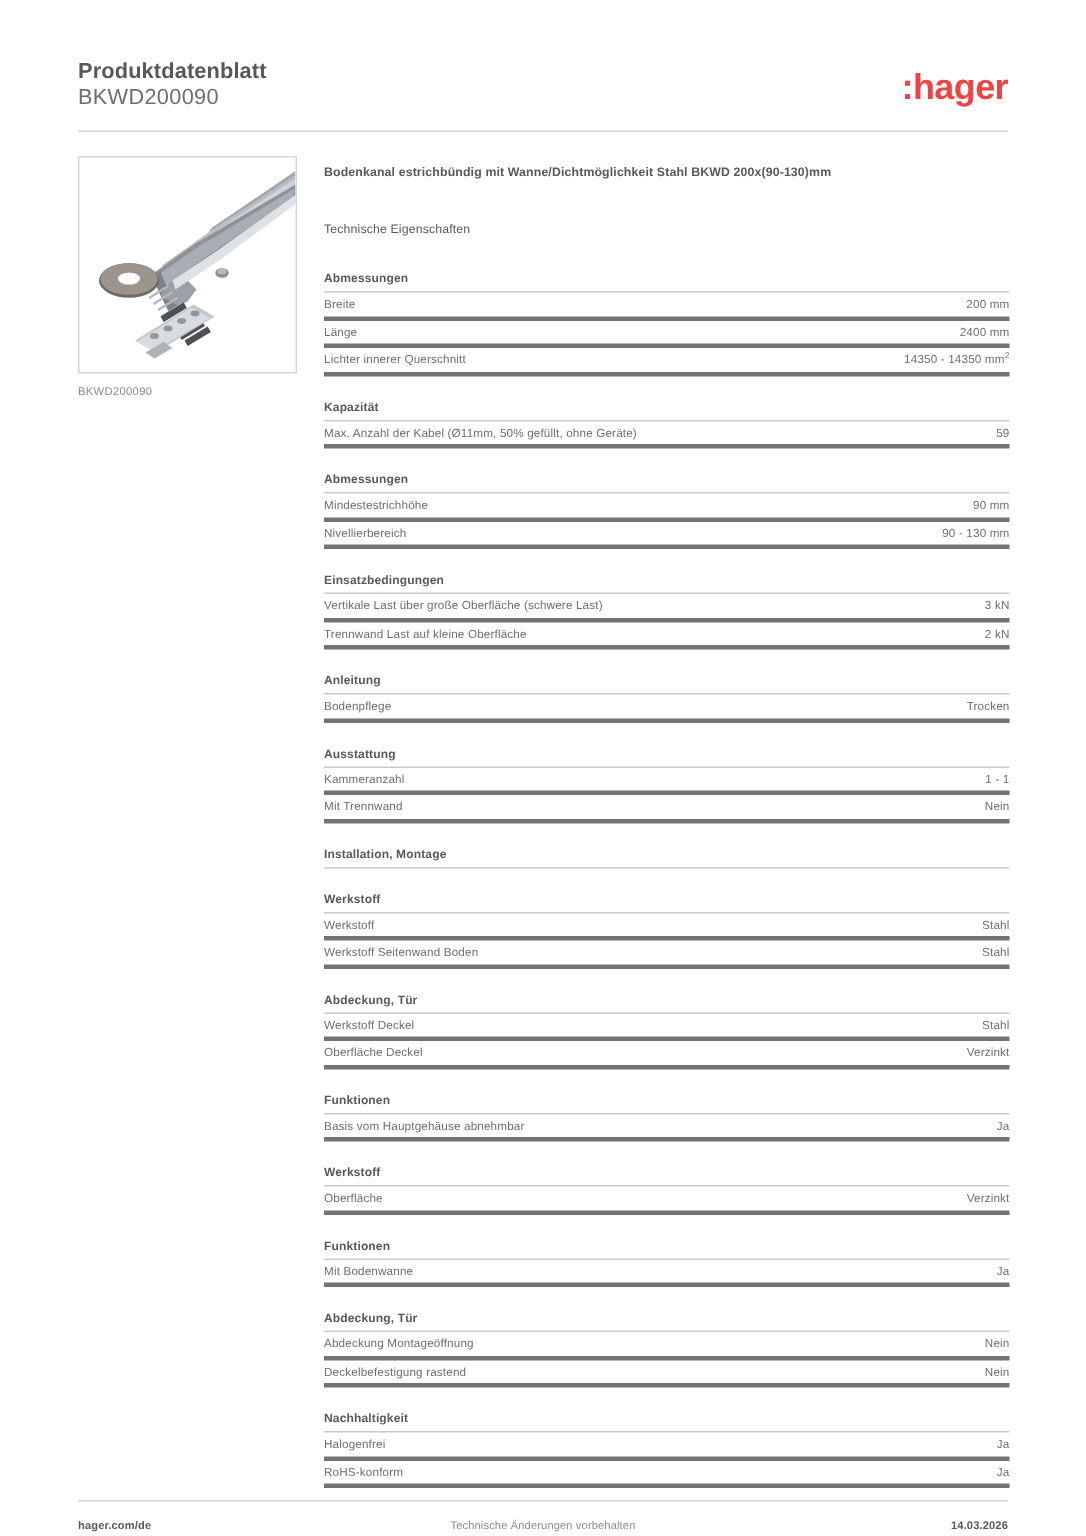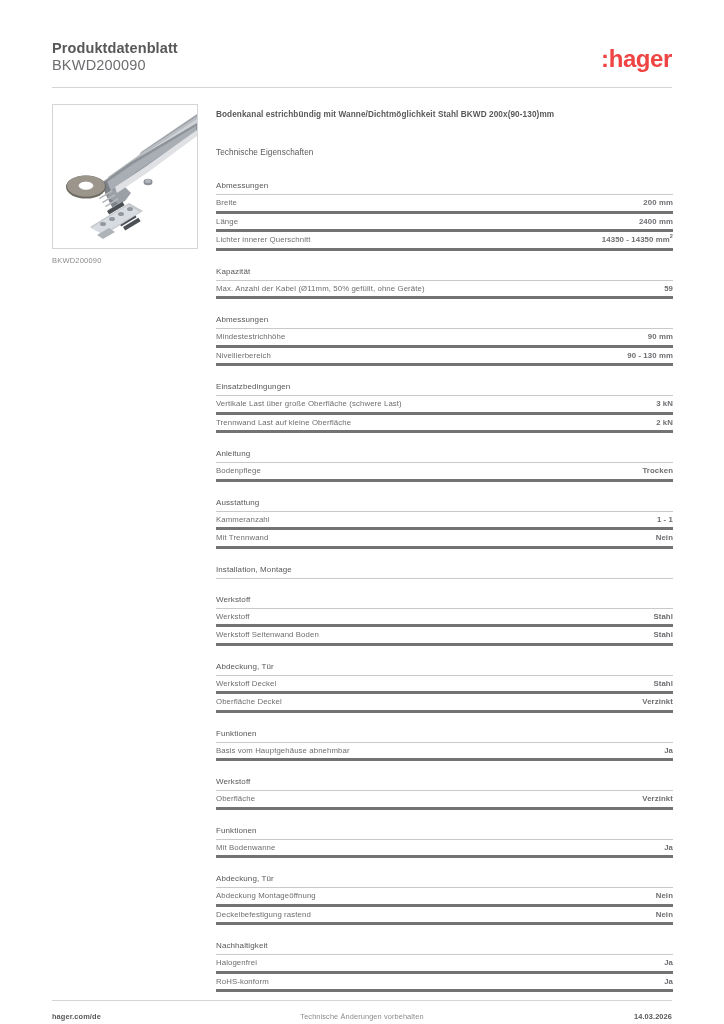--- a/index.html
+++ b/index.html
@@ -119,21 +119,21 @@
     letter-spacing: 0.1px;
     line-height: 12px;
     margin-bottom: 21px;
   }
 
   .section { margin-bottom: 15px; }
   .section:last-child { margin-bottom: 0; }
 
   .section-title {
     font-size: 8px;
-    font-weight: normal;
+    font-weight: bold;
     color: #58585a;
     letter-spacing: 0.1px;
     padding-bottom: 3px;
     border-bottom: 1px solid #c8c9cb;
     line-height: 11px;
   }
 
   .row {
     display: flex;
     align-items: baseline;
@@ -150,21 +150,20 @@
     white-space: nowrap;
   }
   .row-value {
     font-size: 7.8px;
     color: #6d6e71;
     letter-spacing: 0.1px;
     line-height: 10px;
     text-align: right;
     white-space: nowrap;
     padding-left: 12px;
-    font-weight: bold;
   }
   .row-value sup {
     font-size: 5.6px;
     vertical-align: super;
     line-height: 0;
   }
 
   
   .footer-rule {
     position: absolute;

